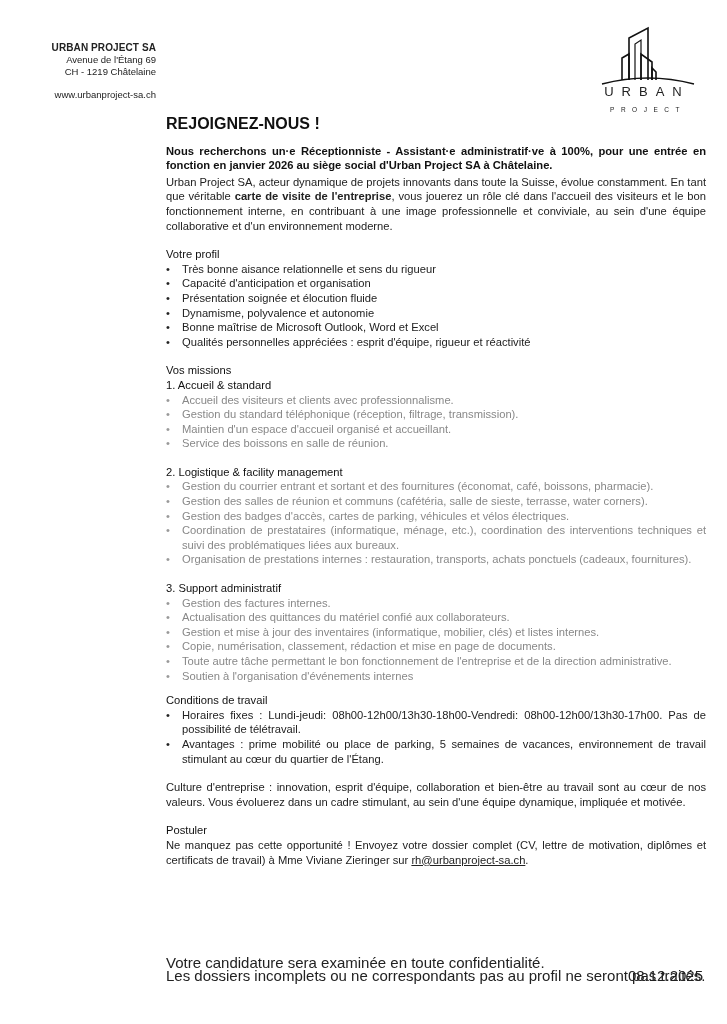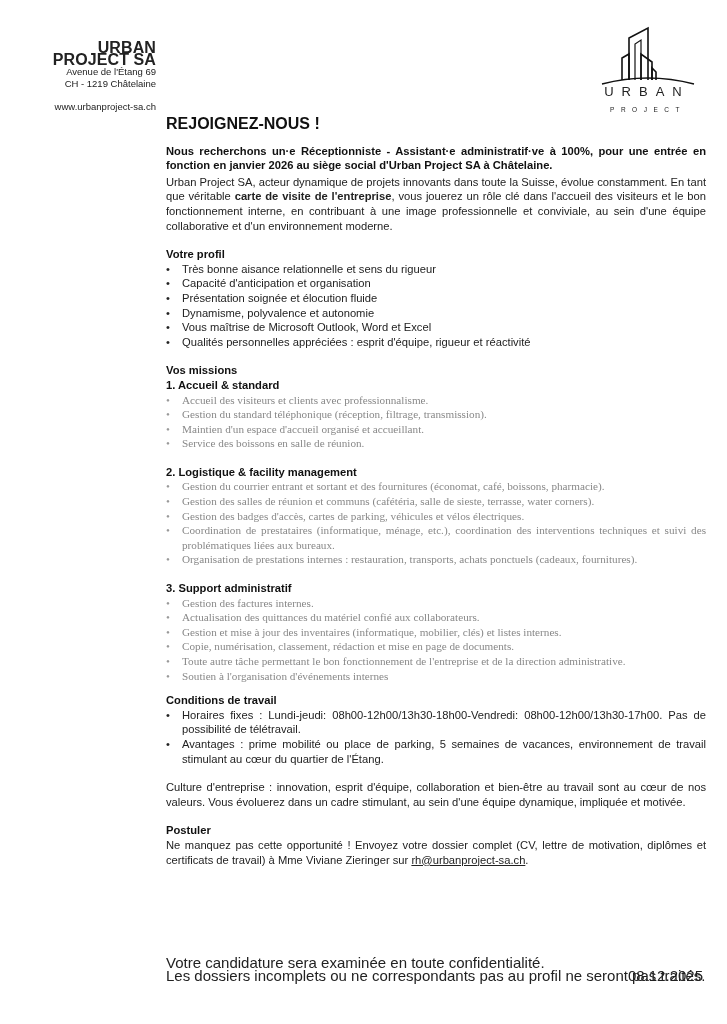--- a/index.html
+++ b/index.html
@@ -1,36 +1,36 @@
 <!DOCTYPE html>
 <html><head>
 <meta charset="utf-8">
 <style>
   html, body { margin:0; padding:0; background:#ffffff; }
   body { width:727px; height:1024px; position:relative; overflow:hidden;
          font-family:"Liberation Sans", sans-serif; color:#111; }
   .company { position:absolute; left:40px; top:42px; width:116px; text-align:right;
              font-size:9.5px; line-height:12px; color:#222; }
-  .company .name { font-weight:bold; font-size:16px; letter-spacing:0.1px; }
+  .company .name { font-weight:bold; font-size:10px; letter-spacing:0.1px; }
   .company .web { margin-top:11px; }
   .logo { position:absolute; left:596px; top:24px; width:104px; height:92px; }
   .logo-word { position:absolute; left:597px; top:84px; width:100px; text-align:center;
                font-size:13px; letter-spacing:8px; color:#222; font-weight:normal; }
   .logo-sub { position:absolute; left:600px; top:106px; width:96px; text-align:center;
               font-size:6.5px; letter-spacing:6.5px; color:#222; }
   .main { position:absolute; left:166px; top:117px; width:540px; font-size:11.2px; line-height:14.6px; }
   .title { font-weight:bold; font-size:16px; margin:0 0 12px 0; }
   .lead { font-weight:bold; text-align:justify; margin:0 0 2px 0; }
   .intro { text-align:justify; margin:0 0 14px 0; color:#222; }
-  .h { font-weight:bold; margin:0; }
+  .h { font-weight:normal; margin:0; }
   ul { margin:0; padding:0; list-style:none; }
   li { position:relative; padding-left:16px; text-align:justify; }
   li::before { content:"•"; position:absolute; left:0; top:0; }
   .dark li { color:#222; }
-  .grey li { color:#888;font-family:Liberation Serif, serif; }
+  .grey li { color:#888; }
   .grey li::before { color:#999; }
   .gap { height:14px; }
   .gap2 { height:10px; }
   .para { text-align:justify; color:#222; margin:0; }
   .link { text-decoration:underline; color:#222; }
   .footer { position:absolute; left:166px; top:957px; width:540px; font-size:15px; line-height:12.5px; color:#222; }
   .footer .date { position:absolute; right:3px; top:12.5px; }
 </style>
 </head>
 <body>
@@ -59,21 +59,21 @@
   <div class="title">REJOIGNEZ-NOUS !</div>
   <p class="lead">Nous recherchons un·e Réceptionniste - Assistant·e administratif·ve à 100%, pour une entrée en fonction en janvier 2026 au siège social d'Urban Project SA à Châtelaine.</p>
   <p class="intro"><span>Urban Project SA, acteur dynamique de projets innovants dans toute la Suisse, évolue constamment. En tant que véritable </span><b>carte de visite de l'entreprise</b><span>, vous jouerez un rôle clé dans l'accueil des visiteurs et le bon fonctionnement interne, en contribuant à une image professionnelle et conviviale, au sein d'une équipe collaborative et d'un environnement moderne.</span></p>
 
   <div class="h">Votre profil</div>
   <ul class="dark">
     <li>Très bonne aisance relationnelle et sens du rigueur</li>
     <li>Capacité d'anticipation et organisation</li>
     <li>Présentation soignée et élocution fluide</li>
     <li>Dynamisme, polyvalence et autonomie</li>
-    <li>Vous maîtrise de Microsoft Outlook, Word et Excel</li>
+    <li>Bonne maîtrise de Microsoft Outlook, Word et Excel</li>
     <li>Qualités personnelles appréciées : esprit d'équipe, rigueur et réactivité</li>
   </ul>
   <div class="gap"></div>
 
   <div class="h">Vos missions</div>
   <div class="h">1. Accueil &amp; standard</div>
   <ul class="grey">
     <li>Accueil des visiteurs et clients avec professionnalisme.</li>
     <li>Gestion du standard téléphonique (réception, filtrage, transmission).</li>
     <li>Maintien d'un espace d'accueil organisé et accueillant.</li>

